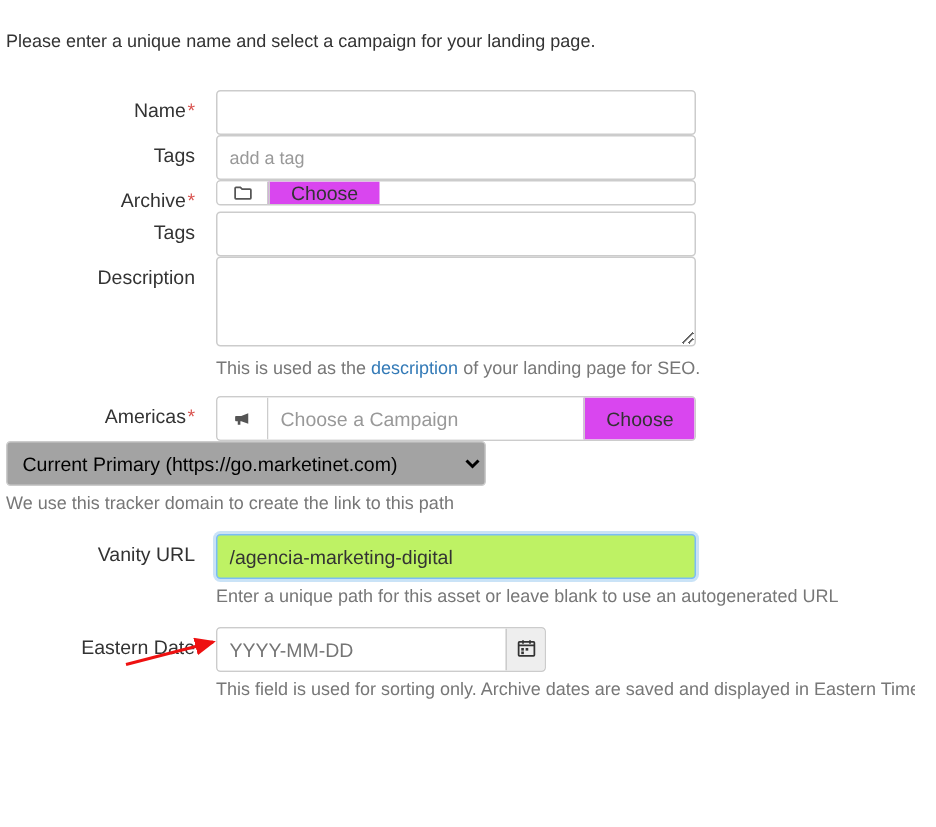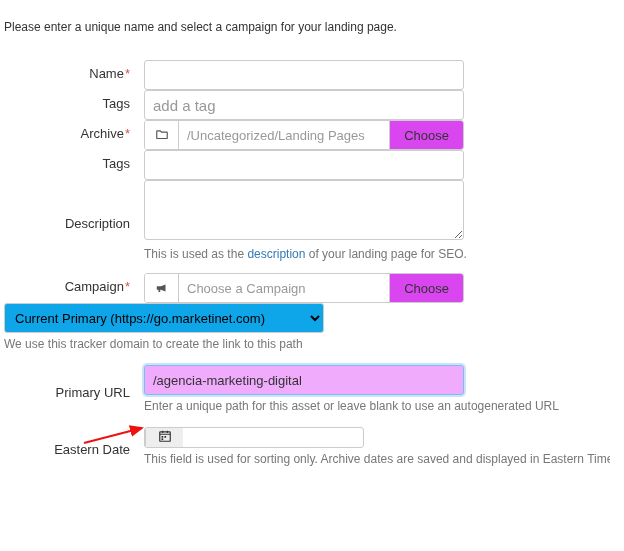--- a/index.html
+++ b/index.html
@@ -16,21 +16,21 @@
   }
   .intro {
     padding: 8px 0 14px 4px;
     font-size: 12px;
   }
   .form-row {
     display: flex;
     align-items: flex-start;
     padding: 0 4px;
   }
-  .form-row.tight { margin-bottom: 4px; align-items: center; }
+  .form-row.tight { margin-bottom: 4px; }
   .label-col {
     width: 140px;
     text-align: right;
     padding-right: 14px;
     padding-top: 6px;
     font-size: 13px;
     color: #333;
   }
   .label-col .req { color: #d9534f; margin-left: 1px; }
   .field-col {
@@ -38,21 +38,21 @@
     min-width: 0;
     padding-right: 10px;
   }
   .text-input {
     width: 100%;
     max-width: 320px;
     height: 30px;
     padding: 4px 8px;
     border: 1px solid #ccc;
     border-radius: 3px;
-    font-size: 15px;
+    font-size: 12px;
     color: #a21caf;
     background: #fff;
     font-family: inherit;
   }
   .text-input::placeholder { color: #999; }
   .textarea {
     width: 100%;
     max-width: 320px;
     height: 60px;
     padding: 6px 8px;
@@ -112,21 +112,21 @@
     color: #333;
   }
   .select {
     width: 100%;
     max-width: 320px;
     height: 30px;
     padding: 4px 6px;
     border: 1px solid #ccc;
     border-radius: 3px;
     font-size: 13px;
-    background: #0ea5e9;
+    background: #a3a3a3;
     font-family: inherit;
   }
   .help-text {
     font-size: 12px;
     color: #777;
     margin-top: 4px;
     max-width: 500px;
     white-space: nowrap;
     overflow: hidden;
   }
@@ -134,21 +134,21 @@
   
   .vanity-input {
     width: 100%;
     max-width: 320px;
     height: 30px;
     padding: 4px 8px;
     border: 1px solid #7bbdf5;
     border-radius: 3px;
     font-size: 13px;
     color: #333;
-    background: #f0abfc;
+    background: #bef264;
     box-shadow: 0 0 0 2px rgba(102,175,233,0.35);
     outline: none;
     font-family: inherit;
   }
   
   .arrow {
     position: absolute;
     left: 82px;
     top: 423px;
     pointer-events: none;
@@ -181,21 +181,20 @@
   <div class="label-col">
     <span>Archive</span><span class="req">*</span>
   </div>
   <div class="field-col">
     <div class="input-group">
       <span class="addon-icon">
         <svg width="14" height="14" viewBox="0 0 24 24" fill="none" stroke="currentColor" stroke-width="2">
             <path d="M3 6a1 1 0 0 1 1-1h5l2 2h9a1 1 0 0 1 1 1v9a1 1 0 0 1-1 1H4a1 1 0 0 1-1-1V6z"></path>
           </svg>
       </span>
-      <input type="text" class="group-input" readonly="" value="/Uncategorized/Landing Pages" style="">
       <button class="group-btn">Choose</button>
     </div>
   </div>
 </div>
 
 <div class="form-row">
   <div class="label-col">
     <span>Tags</span>
   </div>
   <div class="field-col">
@@ -212,21 +211,21 @@
     <div class="help-text">
       <span>This is used as the </span><a href="#">description</a><span> of your landing page for SEO.</span>
     </div>
   </div>
 </div>
 
 <div style="height:8px"></div>
 
 <div class="form-row">
   <div class="label-col">
-    <span>Campaign</span><span class="req">*</span>
+    <span>Americas</span><span class="req">*</span>
   </div>
   <div class="field-col">
     <div class="input-group">
       <span class="addon-icon">
         <svg width="14" height="14" viewBox="0 0 24 24" fill="currentColor">
             <path d="M3 10v4a1 1 0 0 0 1 1h2v4h3v-4h1l8 3V6l-8 3H4a1 1 0 0 0-1 1z"></path>
           </svg>
       </span>
       <input type="text" class="group-input" readonly="" value="Choose a Campaign" style="">
       <button class="group-btn">Choose</button>
@@ -240,36 +239,37 @@
       <option>Current Primary (https://go.marketinet.com)</option>
     </select>
     <div class="help-text">We use this tracker domain to create the link to this path</div>
   </div>
 </div>
 
 <div style="height:10px"></div>
 
 <div class="form-row tight">
   <div class="label-col">
-    <span>Primary URL</span>
+    <span>Vanity URL</span>
   </div>
   <div class="field-col">
     <input type="text" class="vanity-input" value="/agencia-marketing-digital" style="">
     <div class="help-text">Enter a unique path for this asset or leave blank to use an autogenerated URL</div>
   </div>
 </div>
 
 <div style="height:10px"></div>
 
 <div class="form-row tight">
   <div class="label-col">
     <span>Eastern Date</span>
   </div>
   <div class="field-col">
     <div class="input-group" style="max-width:220px;">
+      <input type="text" class="group-input" placeholder="YYYY-MM-DD" style="">
       <button class="addon-btn">
         <span>
           <svg width="14" height="14" viewBox="0 0 24 24" fill="currentColor">
               <rect x="3" y="5" width="18" height="16" rx="1" fill="none" stroke="currentColor" stroke-width="2"></rect>
               <line x1="3" y1="9" x2="21" y2="9" stroke="currentColor" stroke-width="2"></line>
               <line x1="8" y1="3" x2="8" y2="7" stroke="currentColor" stroke-width="2"></line>
               <line x1="16" y1="3" x2="16" y2="7" stroke="currentColor" stroke-width="2"></line>
               <rect x="6" y="12" width="3" height="3"></rect>
               <rect x="11" y="12" width="3" height="3"></rect>
               <rect x="6" y="16" width="3" height="3"></rect>

